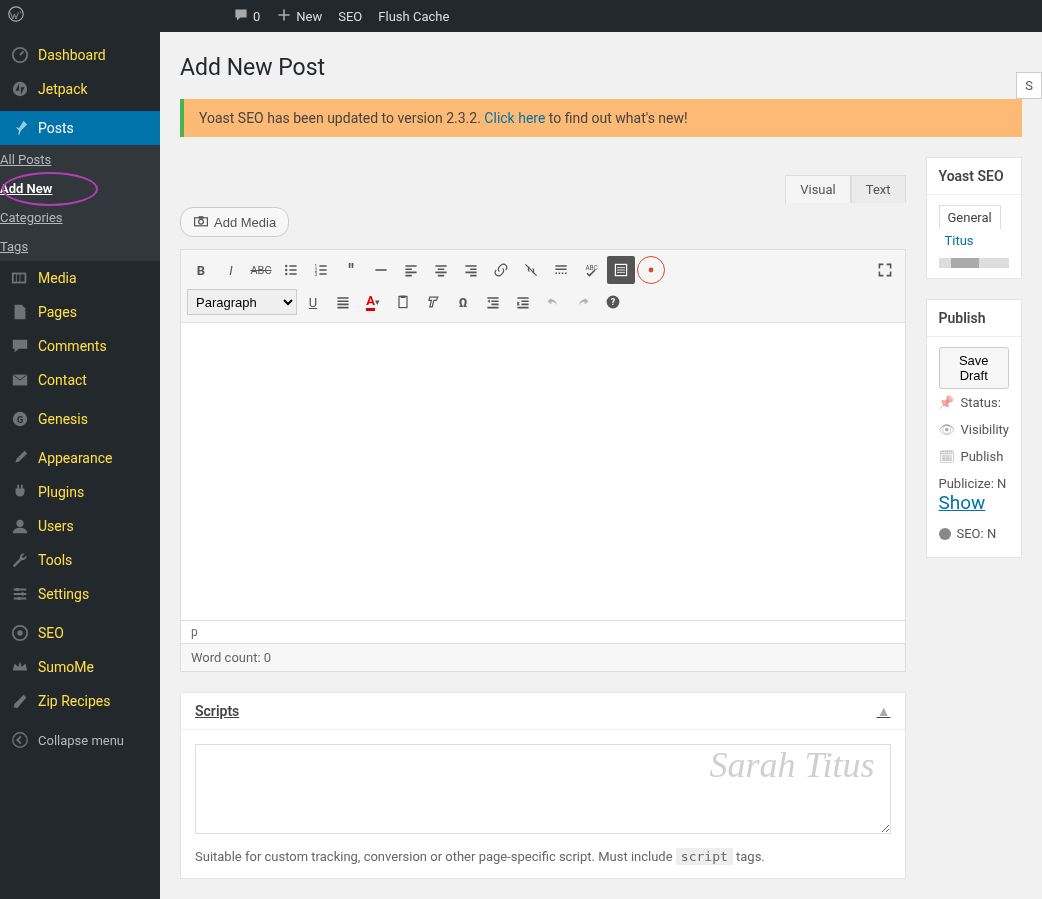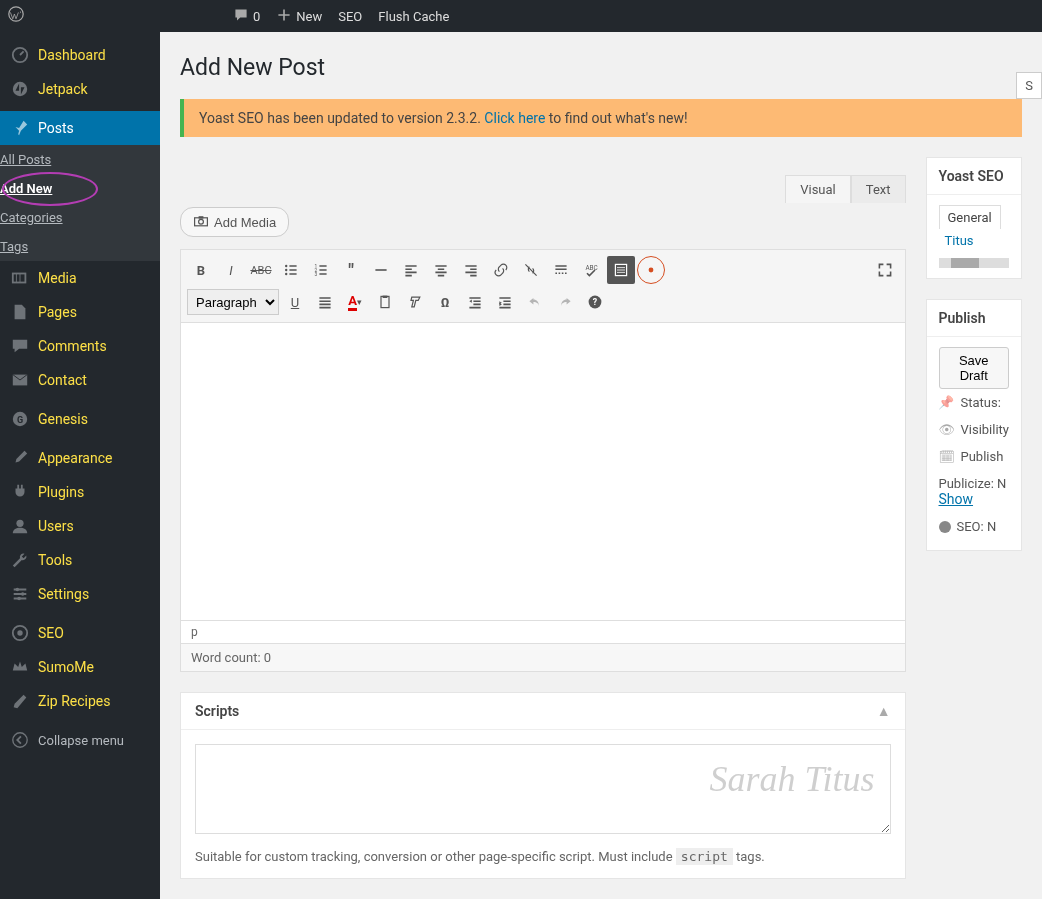--- a/index.html
+++ b/index.html
@@ -45,49 +45,49 @@
 
 .editor-wrap { margin-top:12px; position:relative; }
 .editor-tabs { position:absolute; right:0; top:-32px; display:flex; }
 .editor-tab { border:1px solid #ddd; border-bottom:none; padding:6px 14px; background:#ebebeb; color:#555; font-size:13px; cursor:pointer;}
 .editor-tab.active { background:#f5f5f5; color:#555; }
 .editor-toolbar { background:#f5f5f5; border:1px solid #dedede; padding:4px 6px; }
 .tb-row { display:flex; align-items:center; gap:2px; padding:2px 0; }
 .tbtn { width:28px; height:28px; display:inline-flex; align-items:center; justify-content:center; color:#555; border-radius:2px; cursor:pointer; }
 .tbtn.toggled { background:#555; color:#fff; }
 .tbtn.orange { color:#d54e21; border:1px solid #d54e21; border-radius:50%; }
-.format-select { height:26px; border:1px solid #ccc; font-size:13px; width:92px; padding:0 4px;}
+.format-select { height:26px; border:1px solid #ccc; font-size:13px; width:110px; padding:0 4px;}
 .spacer { flex:1; }
 .editor-body { border:1px solid #dedede; border-top:none; background:#fff; height:298px; }
 .editor-status { border:1px solid #dedede; border-top:none; background:#fff; padding:4px 10px; font-size:12px; color:#666; }
 .editor-count { border:1px solid #dedede; border-top:none; background:#f7f7f7; padding:6px 10px; font-size:13px; color:#666; }
 
 .metabox { background:#fff; border:1px solid #e5e5e5; margin-top:20px; }
-.metabox-header { padding:10px 14px; font-size:14px; font-weight:600; display:flex; align-items:center; justify-content:space-between; border-bottom:1px solid #eee;}
+.metabox-header { padding:10px 14px; font-size:14px; font-weight:600; display:flex; align-items:center; justify-content:space-between; border-bottom:1px solid #eee;text-decoration:underline;}
 .metabox-body { padding:14px; }
 .script-area { width:100%; height:90px; border:1px solid #ddd; background:#fff; resize:vertical; position:relative;}
 .script-desc { font-size:13px; color:#666; margin-top:12px; }
 .code { background:#eee; padding:1px 5px; font-family:monospace; }
 
 
 .side-box { background:#fff; border:1px solid #e5e5e5; margin-bottom:20px; }
 .side-box-header { padding:10px 12px; font-size:14px; font-weight:600; border-bottom:1px solid #eee;}
 .side-box-body { padding:10px 12px; font-size:13px; }
 .yoast-tab { padding:4px 12px; color:#555; font-size:13px;}
 .yoast-tab.link { color:#0073aa; }
 .yoast-fields { border:1px solid #eee; padding:12px; display:flex; flex-direction:column; gap:28px; font-size:13px; color:#333;}
 .yoast-scroll { height:10px; background:#ddd; margin-top:6px; position:relative;}
 .yoast-scroll::before{ content:''; position:absolute; left:12px; top:0; width:28px; height:10px; background:#aaa;}
 .pub-row { display:flex; align-items:center; gap:6px; padding:6px 0; font-size:13px; color:#555;}
 .pub-row .ico { width:16px; opacity:.5; }
 .save-draft { border:1px solid #ccc; background:#f7f7f7; padding:5px 10px; border-radius:3px; font-size:13px;}
-.show-link { color:#0073aa; text-decoration:underline; font-size:14px;text-align:right;}
+.show-link { color:#0073aa; text-decoration:underline; font-size:19px;text-align:right;}
 .seo-dot { width:12px; height:12px; border-radius:50%; background:#888; display:inline-block;}
 
-.watermark { position:absolute; right:30px; bottom:78px; font-family: 'Brush Script MT', cursive; font-size:36px; color:#bbb; opacity:.7; font-style:italic; pointer-events:none;margin-top:44px;}
+.watermark { position:absolute; right:30px; bottom:92px; font-family: 'Brush Script MT', cursive; font-size:36px; color:#bbb; opacity:.7; font-style:italic; pointer-events:none;margin-top:44px;}
 .for-input::placeholder{ color:#888;}
 .scrn-btn { position:absolute; right:0; top:40px; background:#fff; border:1px solid #ccc; padding:5px 8px; font-size:13px; color:#555;}
 svg { width:16px; height:16px; }
 .sb-icon svg { width:18px; height:18px; fill:#a0a5aa; }
 .tbtn svg { fill:#555; }
 .tbtn.toggled svg { fill:#fff; }
 </style>
 </head>
 <body>
 

